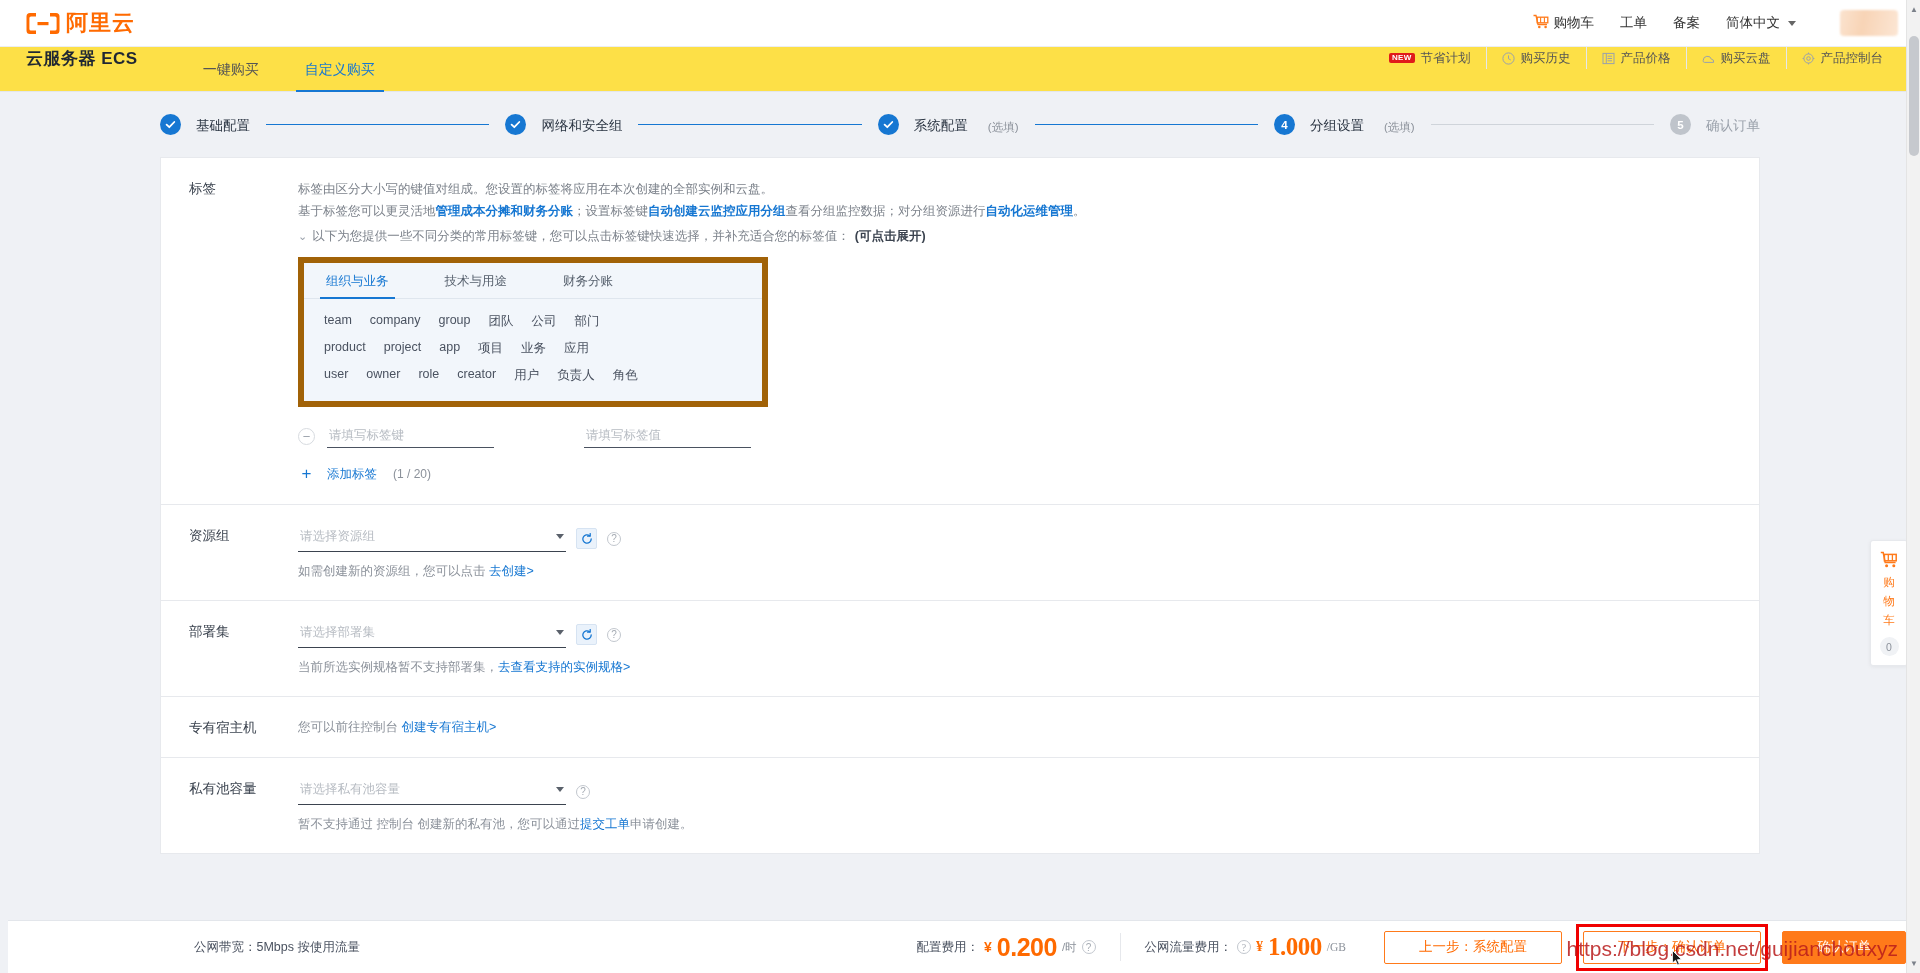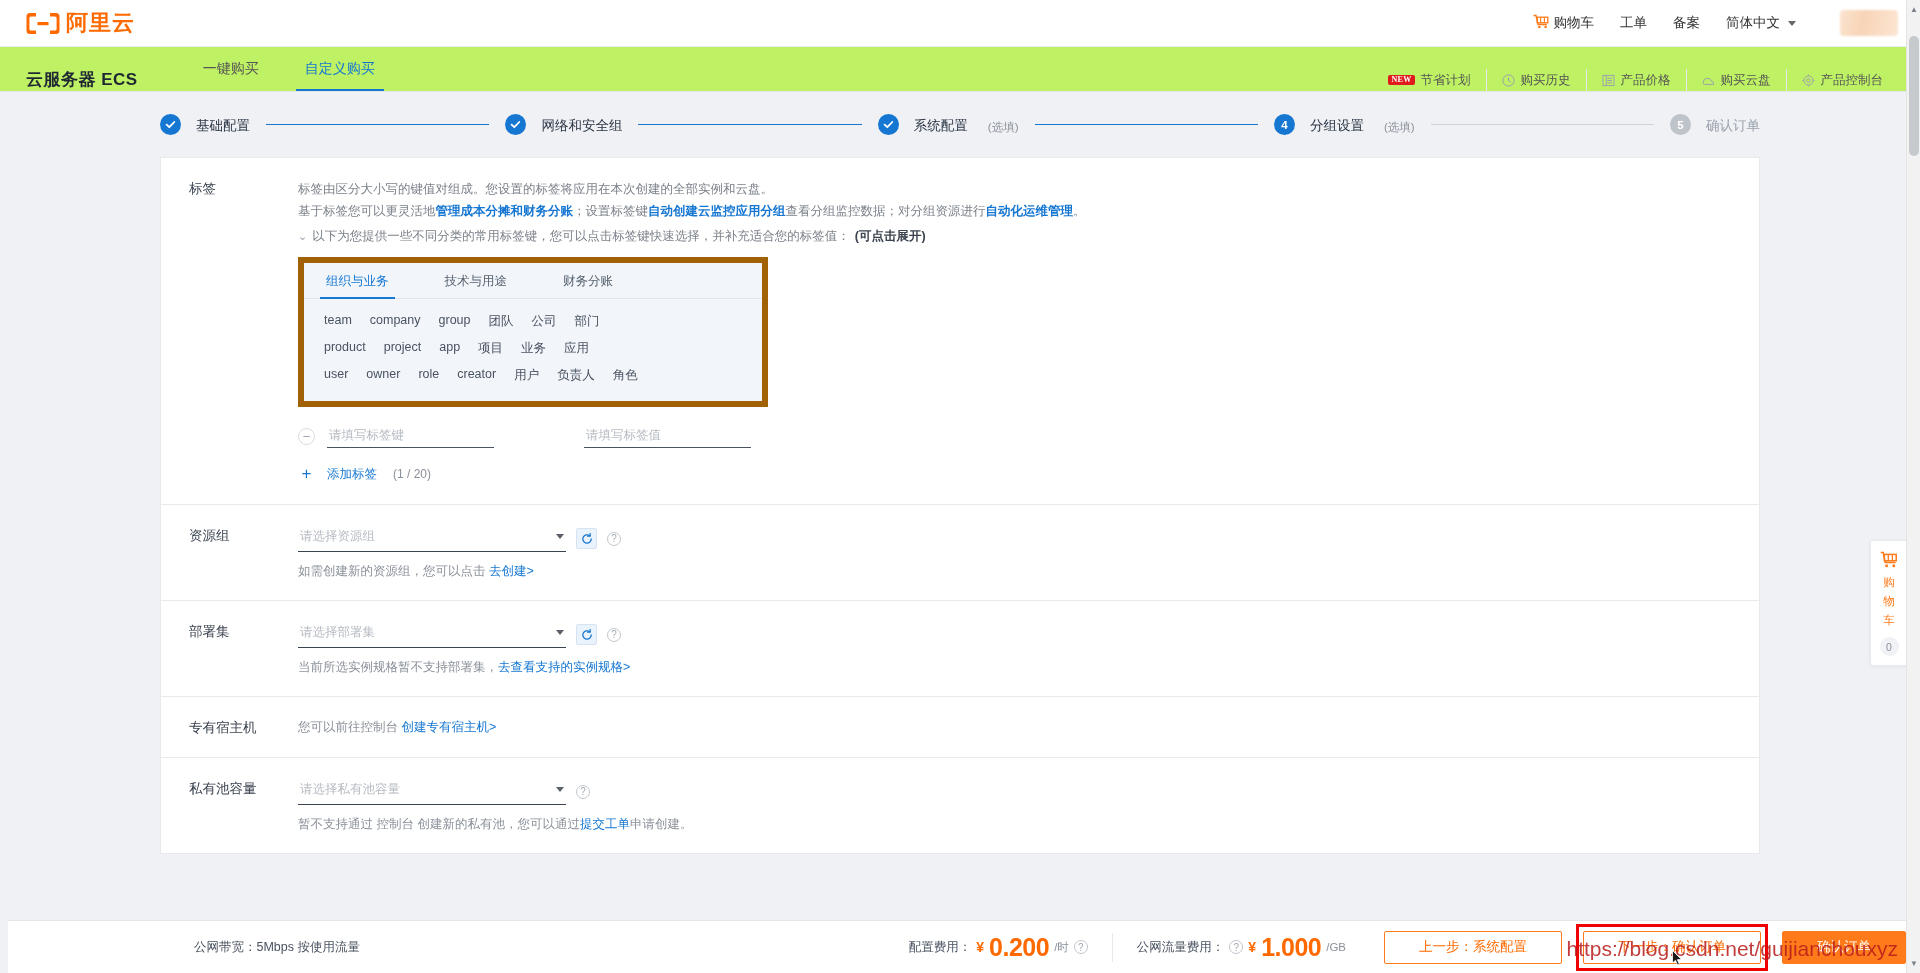--- a/index.html
+++ b/index.html
@@ -30,42 +30,42 @@
     border-top: 5px solid #666;
   }
   .avatar-blob {
     width: 58px; height: 26px; margin-left: 18px; border-radius: 4px;
     background: linear-gradient(100deg,#fbe3cf 0%, #f8d4b6 40%, #fce6d4 100%);
     filter: blur(1px);
   }
 
   
   .subbar {
-    height: 45px; background: #bef264; display: flex; align-items: flex-end;
+    height: 45px; background: #fde047; display: flex; align-items: flex-start;
     padding: 0 22px 0 26px; border-bottom: 1px solid #e3e6eb; position: relative;
   }
   .product-title { font-size: 17px; font-weight: 700; color: #1f2733; letter-spacing: .5px; }
   .subtabs { display: flex; align-items: flex-end; margin-left: 56px; height: 45px; }
   .subtab {
     font-size: 14px; color: #555; padding: 0 9px; height: 45px; line-height: 45px;
     cursor: pointer; position: relative;
   }
   .subtab + .subtab { margin-left: 28px; }
   .subtab.active { color: #1677d2; }
   .subtab.active::after {
     content: ""; position: absolute; left: 0; right: 0; bottom: 0;
     height: 2px; background: #1677d2;
   }
   .subbar-spacer { flex: 1; }
   .sublinks { display: flex; align-items: center; font-size: 12.5px; color: #555; }
   .sublink {
     display: flex; align-items: center; gap: 6px; padding: 0 15px; height: 22px;
     border-left: 1px solid #e6e8ec; cursor: pointer; white-space: nowrap;
   }
-  .sublink:first-child { border-left: none; padding-left: 12px; font-family: Liberation Serif, serif; }
+  .sublink:first-child { border-left: none; padding-left: 12px; }
   .badge-new {
     background: #e01b1b; color: #fff; font-size: 8px; font-weight: 700;
     border-radius: 2px; padding: 1px 3px; line-height: 1; letter-spacing: .3px;
   }
   .ico { width: 13px; height: 13px; display:inline-block; color:#9aa1ab; }
   .ico svg { display:block; }
 
   
   .stepper {
     display: flex; align-items: center; padding: 22px 0 22px 0;
@@ -164,21 +164,21 @@
 
   
   .footer {
     position: absolute; left: 8px; bottom: 0; width: 1920px; height: 53px;
     background: #fff; border-top: 1px solid #e3e6eb; display: flex; align-items: center;
     padding: 0 22px 0 186px;
   }
   .foot-summary { font-size: 12.5px; color: #4a5260; }
   .foot-spacer { flex: 1; }
   .price-group { display: flex; align-items: center; gap: 5px; padding: 0 24px; }
-  .price-group + .price-group { border-left: 1px solid #e6e8ec; }
+  .price-group + .price-group { border-left: 1px solid #e6e8ec; font-family: Liberation Serif, serif; }
   .price-lbl { font-size: 12.5px; color: #4a5260; }
   .yen { color: #ff6a00; font-size: 14px; font-weight: 700; }
   .price-num { color: #ff6a00; font-size: 25px; font-weight: 700; letter-spacing: -.5px; }
   .price-unit { color: #8b919a; font-size: 11.5px; }
   .btn {
     height: 33px; padding: 0 34px; font-size: 13.5px; display: flex; align-items: center;
     justify-content: center; cursor: pointer; border-radius: 2px; white-space: nowrap;
   }
   .btn-ghost { border: 1px solid #ff7a1a; color: #ff6a00; background: #fff; }
   .btn-primary { background: #ff7a1a; color: #fff; border: 1px solid #ff7a1a; }

